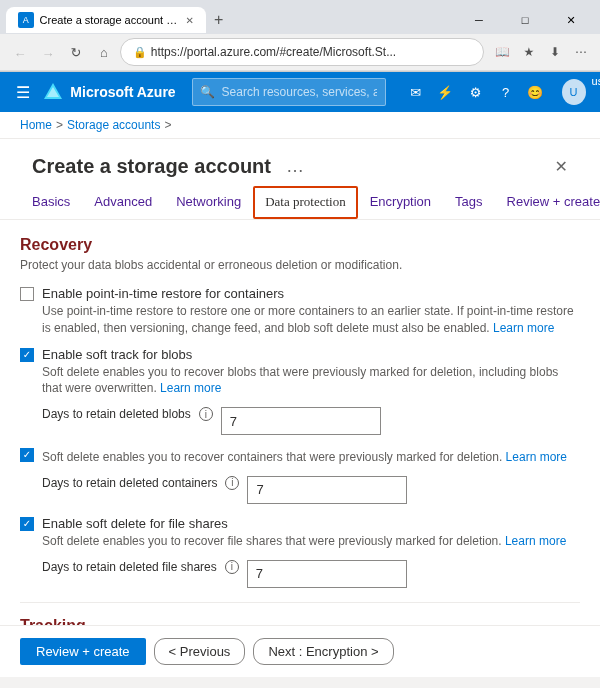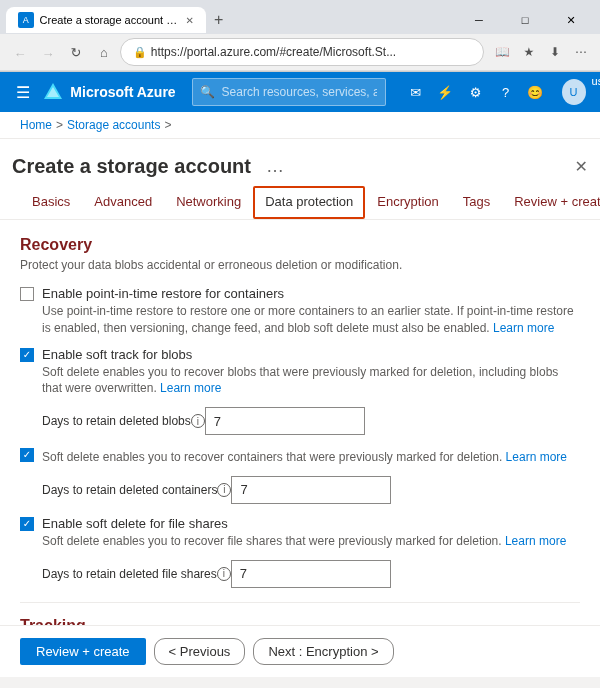--- a/index.html
+++ b/index.html
@@ -42,45 +42,45 @@
     .user-name { font-size: 11px; font-weight: 500; }
 
     
     .breadcrumb-bar { background: white; padding: 6px 20px; display: flex; align-items: center; gap: 4px; font-size: 12px; color: #0078d4; border-bottom: 1px solid #edebe9; }
     .breadcrumb-sep { color: #666; }
     .breadcrumb-link { color: #0078d4; cursor: pointer; text-decoration: none; }
 
     
     .main-content { background: white; height: calc(688px - 150px); overflow-y: auto; padding: 0; }
 
-    .page-header { padding: 16px 12px 8px; display: flex; align-items: center; gap: 15px; }
+    .page-header { padding: 16px 32px 8px; display: flex; align-items: center; gap: 15px; }
     .page-title { font-size: 20px; font-weight: 600; color: #323130; }
     .page-menu-btn { font-size: 18px; color: #666; cursor: pointer; }
     .close-btn { margin-left: auto; font-size: 16px; color: #666; cursor: pointer; }
 
     
     .tabs { display: flex; border-bottom: 1px solid #edebe9; padding: 0 20px; gap: 0; }
-    .tab { padding: 8px 12px; font-size: 13px; color: #7f1d1d; cursor: pointer; border-bottom: 2px solid transparent; white-space: nowrap; }
-    .tab.highlighted { border: 2px solid #d83b01; border-bottom: 2px solid #d83b01; border-radius: 2px; color: #323130; padding: 6px 10px; }
+    .tab { padding: 8px 12px; font-size: 13px; color: #4c1d95; cursor: pointer; border-bottom: 2px solid transparent; white-space: nowrap; }
+    .tab.highlighted { border: 2px solid #d83b01; border-bottom: 2px solid #d83b01; border-radius: 2px; color: #323130; padding: 6px 10px; font-family: Liberation Serif, serif; }
 
     
     .form-content { padding: 16px 20px; }
     .section-title { font-size: 16px; font-weight: 700; color: #7f1d1d; margin-bottom: 4px; }
     .section-desc { font-size: 12px; color: #605e5c; margin-bottom: 14px; }
 
     .checkbox-row { display: flex; align-items: flex-start; gap: 8px; margin-bottom: 10px; }
     .checkbox-group { margin-bottom: 8px; }
     .checkbox { width: 14px; height: 14px; border: 1px solid #8a8886; display: flex; align-items: center; justify-content: center; flex-shrink: 0; margin-top: 1px; cursor: pointer; background: white; }
     .checkbox.checked { background: #0078d4; border-color: #0078d4; }
     .checkbox.checked::after { content: '✓'; color: white; font-size: 10px; line-height: 1; }
     .checkbox-label { font-size: 13px; color: #323130; font-weight: 500; }
     .checkbox-desc { font-size: 12px; color: #605e5c; margin-top: 2px; line-height: 1.4; }
     .learn-more { color: #0078d4; cursor: pointer; text-decoration: none; font-size: 12px; }
 
-    .field-row { display: flex; align-items: center; margin-left: 22px; margin-bottom: 12px; margin-top: 6px; }
+    .field-row { display: flex; align-items: flex-start; gap: 8px; margin-left: 22px; margin-bottom: 12px; margin-top: 6px; }
     .field-label { font-size: 12px; color: #323130; white-space: nowrap; }
     .info-icon { width: 14px; height: 14px; border-radius: 50%; border: 1px solid #605e5c; display: flex; align-items: center; justify-content: center; font-size: 10px; color: #605e5c; cursor: pointer; flex-shrink: 0; }
     .field-input { width: 160px; height: 28px; border: 1px solid #8a8886; padding: 0 8px; font-size: 13px; color: #323130; }
 
     .section-divider { border: none; border-top: 1px solid #edebe9; margin: 14px 0; }
 
     
     .bottom-bar { background: white; border-top: 1px solid #edebe9; padding: 12px 20px; display: flex; align-items: center; gap: 8px; position: absolute; bottom: 0; left: 0; right: 0; }
     .btn-primary { background: #0078d4; color: white; border: none; padding: 6px 16px; font-size: 13px; cursor: pointer; border-radius: 2px; font-weight: 500; }
     .btn-secondary { background: white; color: #323130; border: 1px solid #8a8886; padding: 5px 14px; font-size: 13px; cursor: pointer; border-radius: 11px; }

